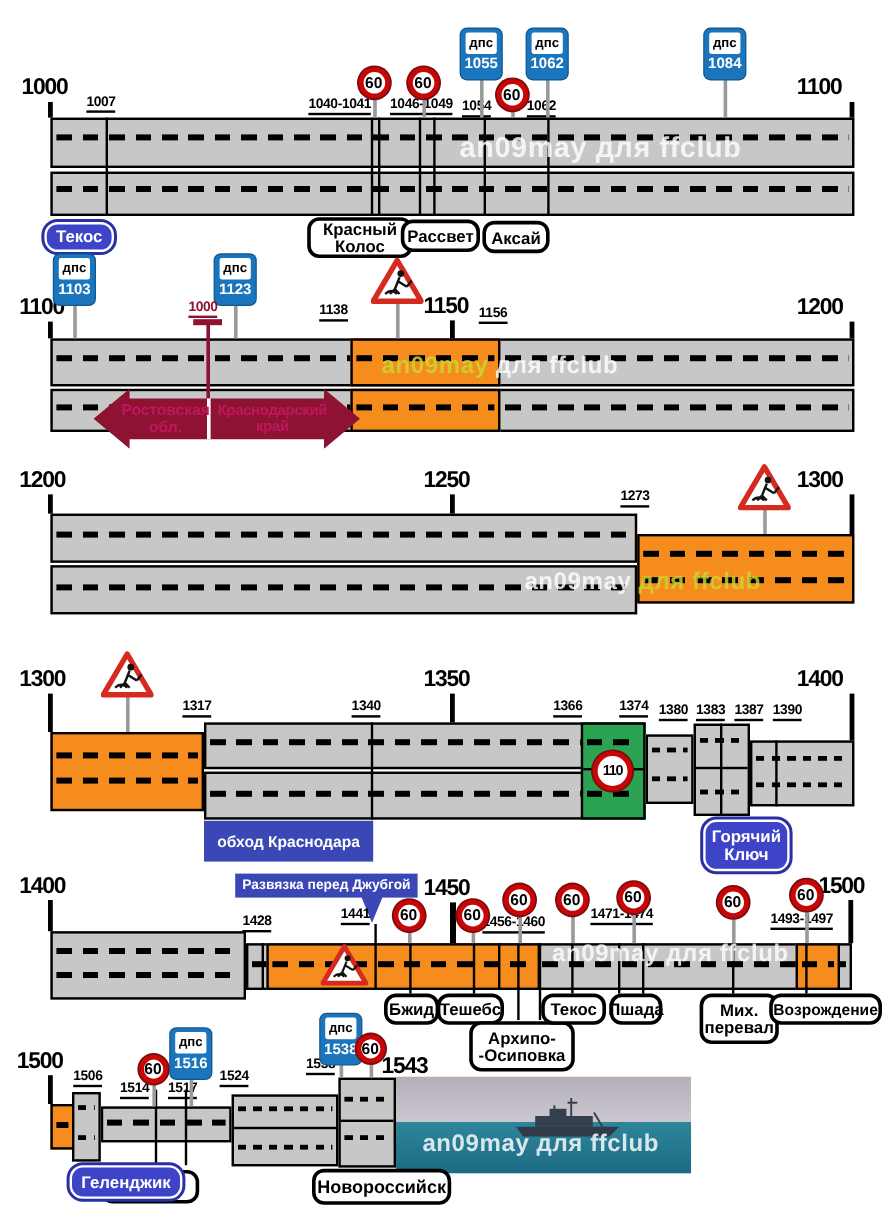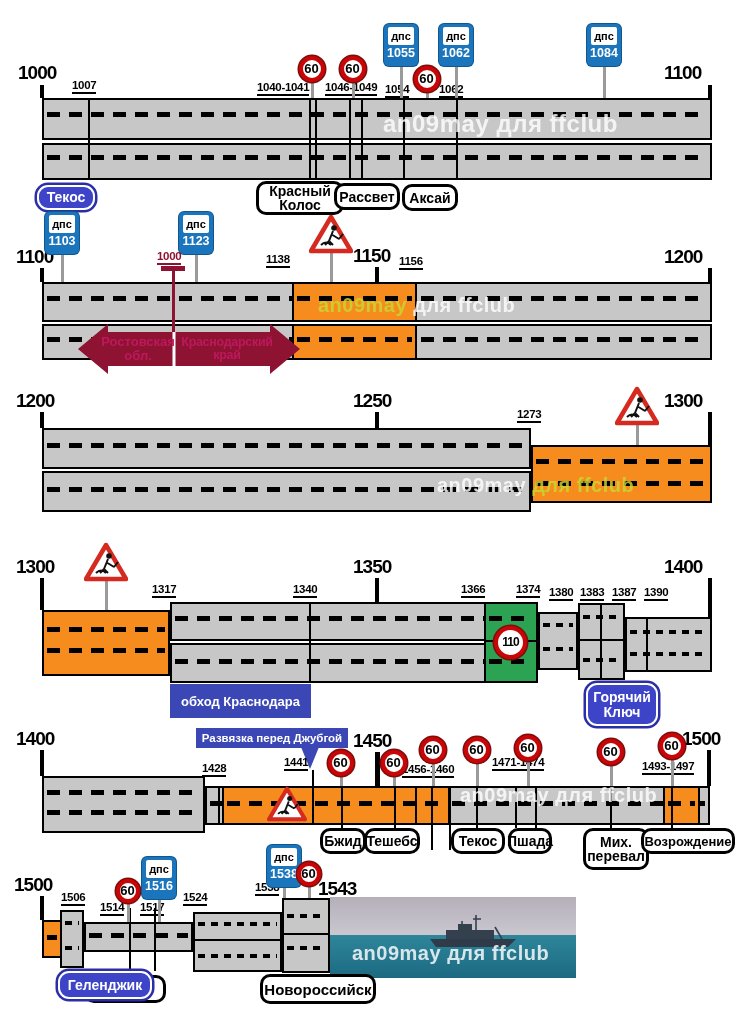--- a/index.html
+++ b/index.html
@@ -254,20 +254,22 @@
     <div class="abs speed" style="left: 463.5px; top: 736.5px; width: 18px; height: 18px; border-width: 4.5px; font-size: 13px; line-height: 18px;"><span>60</span></div>
     <div class="abs" style="left: 526.5px; top: 748px; width: 3px; height: 38px; background: rgb(154, 154, 154);"></div>
     <div class="abs speed" style="left: 514.5px; top: 734.5px; width: 18px; height: 18px; border-width: 4.5px; font-size: 13px; line-height: 18px;"><span>60</span></div>
     <div class="abs" style="left: 609.5px; top: 752px; width: 3px; height: 34px; background: rgb(154, 154, 154);"></div>
     <div class="abs speed" style="left: 597.5px; top: 738.5px; width: 18px; height: 18px; border-width: 4.5px; font-size: 13px; line-height: 18px;"><span>60</span></div>
     <div class="abs" style="left: 670.5px; top: 746px; width: 3px; height: 40px; background: rgb(154, 154, 154);"></div>
     <div class="abs speed" style="left: 658.5px; top: 732.5px; width: 18px; height: 18px; border-width: 4.5px; font-size: 13px; line-height: 18px;"><span>60</span></div>
     <div class="abs wm" style="left: 460px; top: 784px; font-size: 20px;"><span style="color: rgb(255, 255, 255);">an09may для ffclub</span></div>
     <div class="abs citywhite" style="left: 320px; top: 828px; width: 46px; height: 26px; font-size: 14px;">Бжид</div>
     <div class="abs citywhite" style="left: 364px; top: 828px; width: 56px; height: 26px; font-size: 14px;">Тешебс</div>
+    <div class="abs citywhite" style="left: 391px; top: 851px; width: 88px; height: 42px; font-size: 14px;">Архипо-
+-Осиповка</div>
     <div class="abs citywhite" style="left: 451px; top: 828px; width: 54px; height: 26px; font-size: 14px;">Текос</div>
     <div class="abs citywhite" style="left: 508px; top: 828px; width: 44px; height: 26px; font-size: 14px;">Пшада</div>
     <div class="abs citywhite" style="left: 583px; top: 828px; width: 66px; height: 42px; font-size: 14px;">Мих.
 перевал</div>
     <div class="abs citywhite" style="left: 641px; top: 828px; width: 94px; height: 26px; font-size: 13px;">Возрождение</div>
     <div class="abs band" style="left: 42px; top: 920px; width: 20px; height: 38px; background: rgb(246, 139, 30);">
       <div class="dash" style="top: 13px;"></div>
     </div>
     <div class="abs band" style="left: 60px; top: 910px; width: 24px; height: 58px; background: rgb(199, 199, 199);">
       <div class="dash s" style="top: 9px;"></div>

